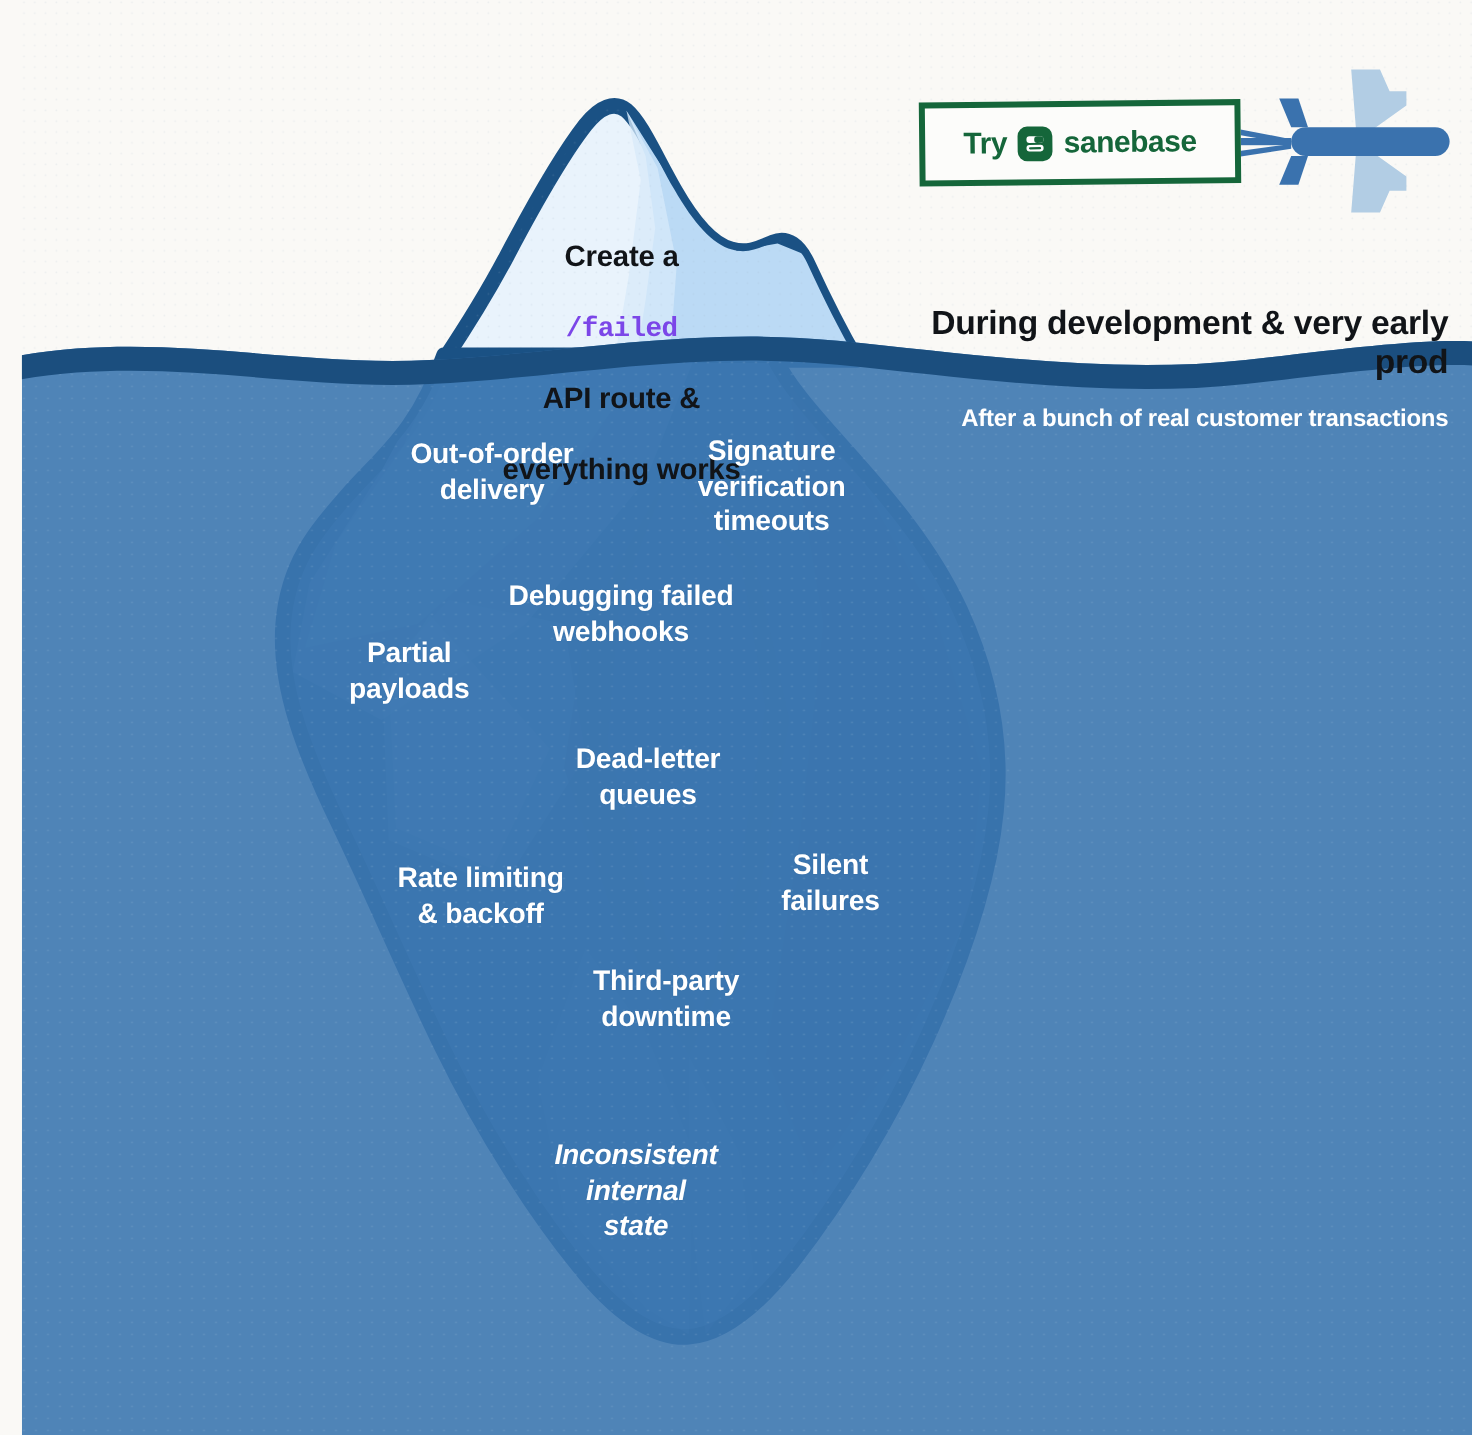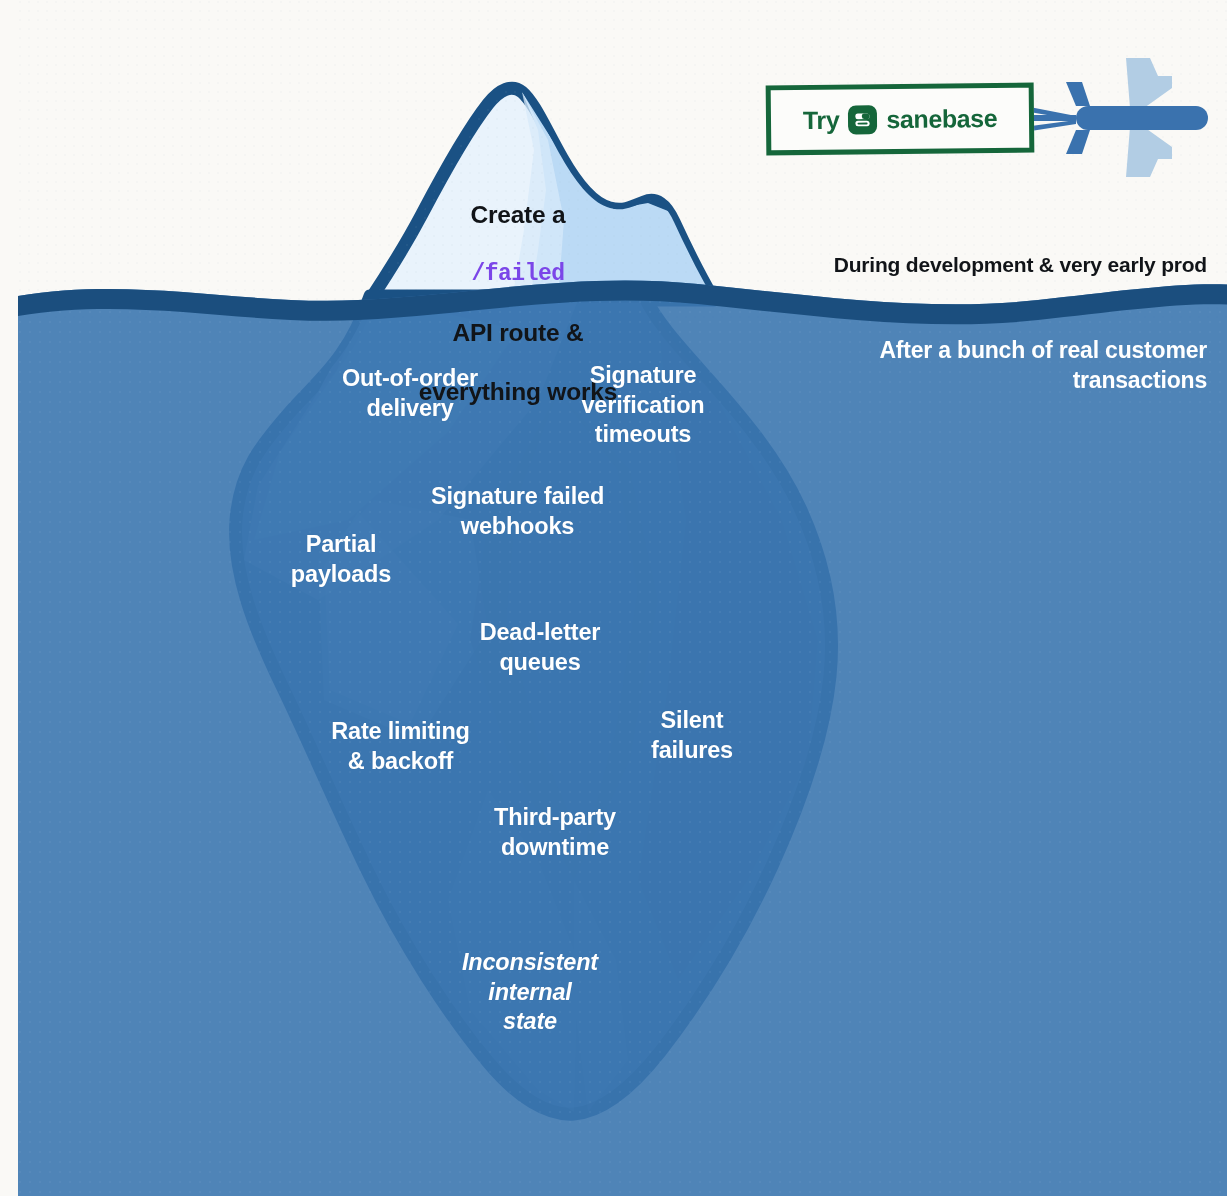--- a/index.html
+++ b/index.html
@@ -24,25 +24,25 @@
   #peak-label .code{
     display:block;color:#7B46E8;
     font-family:"Liberation Mono","DejaVu Sans Mono",monospace;
     font-size:23px;font-weight:700;letter-spacing:-0.5px;
   }
   #peak-label .l1,#peak-label .l3{display:block;}
 
   
   #caption-top{
     right:38px;top:253px;width:460px;text-align:right;
-    color:#111418;font-size:21px;
+    color:#111418;font-size:28px;
   }
   #caption-bottom{
     right:38px;top:336px;width:420px;text-align:right;
-    color:#FFFFFF;font-size:23px;line-height:1.3;
+    color:#FFFFFF;font-size:20px;line-height:1.3;
   }
 
   
   .item{color:#FFFFFF;font-size:23.5px;line-height:1.26;text-shadow:0 0 1px rgba(20,60,100,.18);}
 
   #item-0{left:292px;top:364px;width:200px;}
   #item-1{left:540px;top:361px;width:170px;}
   #item-2{left:382px;top:482px;width:235px;}
   #item-3{left:238px;top:530px;width:170px;}
   #item-4{left:620px;top:554px;width:170px;}
@@ -219,21 +219,21 @@
   </div>
 
   <div class="lbl" id="caption-top">During development &amp; very early prod</div>
   <div class="lbl" id="caption-bottom">After a bunch of real customer transactions</div>
 
   <div class="lbl item" id="item-0">Out-of-order
 delivery</div>
   <div class="lbl item" id="item-1">Signature
 verification
 timeouts</div>
-  <div class="lbl item" id="item-2">Signature failed
+  <div class="lbl item" id="item-2">Debugging failed
 webhooks</div>
   <div class="lbl item" id="item-3">Partial
 payloads</div>
   <div class="lbl item" id="item-5">Dead-letter
 queues</div>
   <div class="lbl item" id="item-6">Rate limiting
 &amp; backoff</div>
   <div class="lbl item" id="item-7">Silent
 failures</div>
   <div class="lbl item" id="item-8">Third-party

